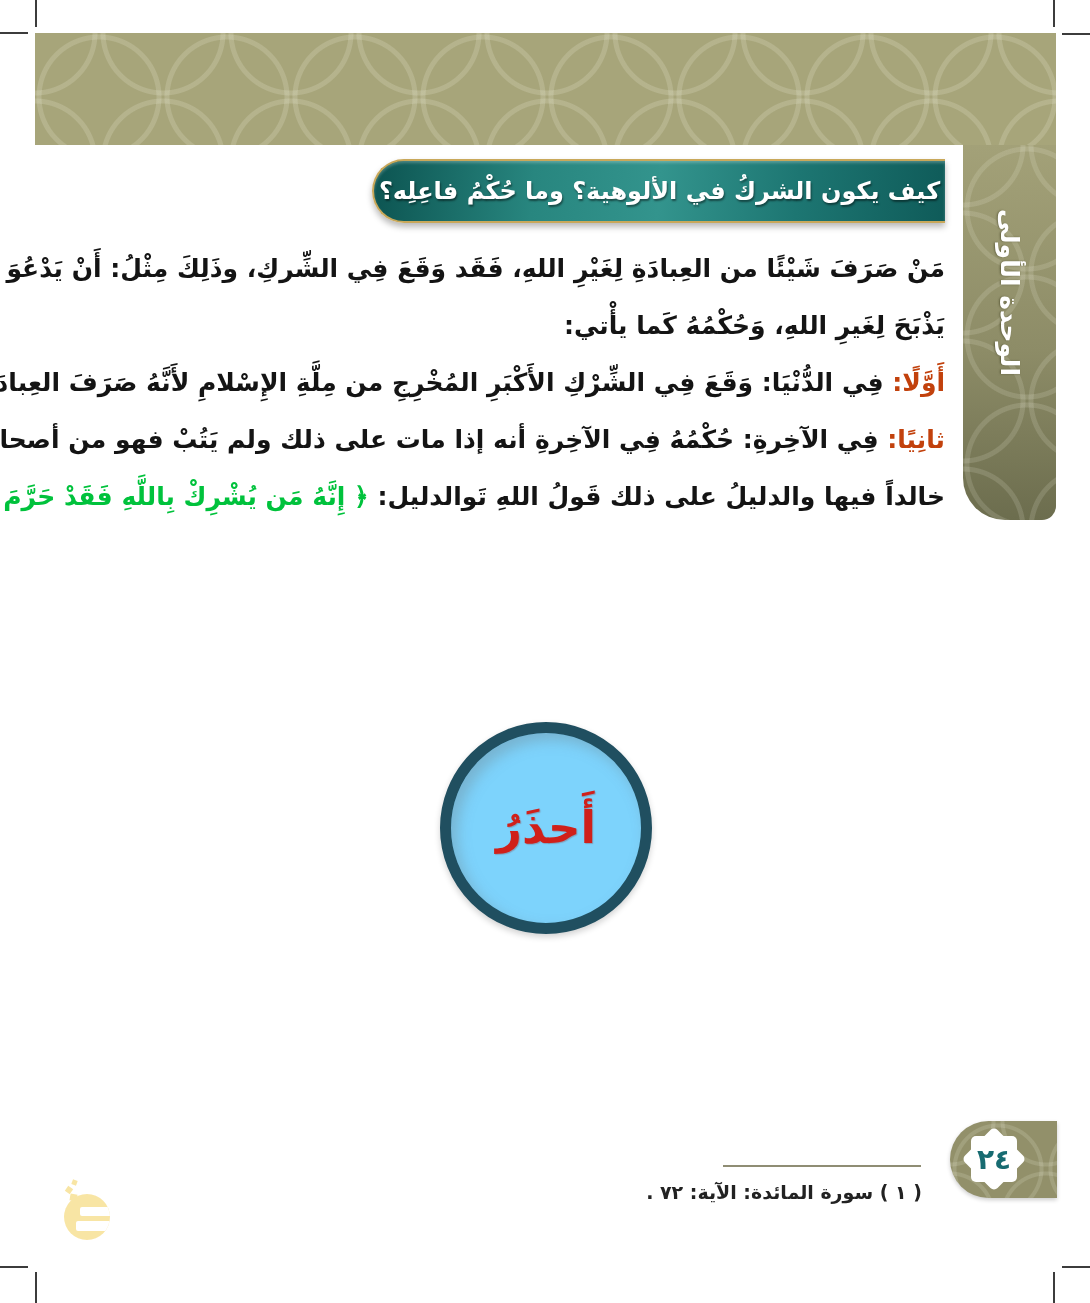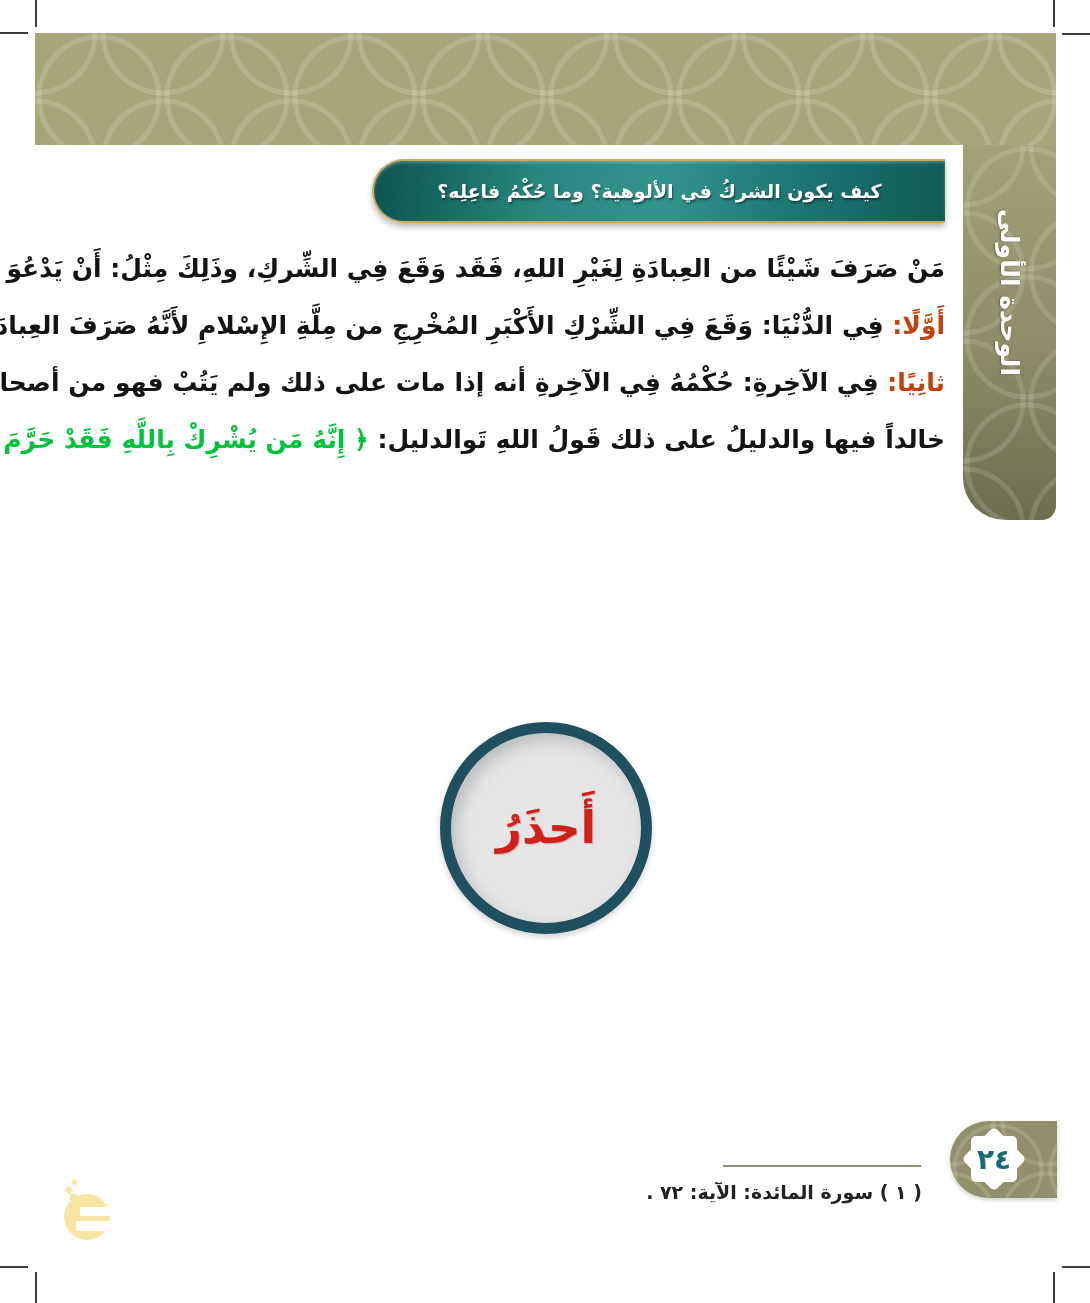--- a/index.html
+++ b/index.html
@@ -40,34 +40,34 @@
   .unit-tab-label { transform:rotate(90deg); white-space:nowrap; color:#ffffff;
     font-size:25px; font-weight:bold; letter-spacing:1px; text-shadow:0 1px 2px rgba(60,60,30,0.55); }
 
   .title-banner {
     position:absolute; left:372px; top:159px; width:573px; height:64px;
     border:2px solid #c9a85a; border-right:none; border-radius:34px 0 0 34px;
     background:linear-gradient(95deg,#0c5451 0%, #28867f 28%, #33948d 50%, #1d7672 74%, #0f5b59 100%);
     box-shadow:0 4px 6px rgba(0,0,0,0.28), inset 0 2px 3px rgba(255,255,255,0.25);
     display:flex; align-items:center; justify-content:center;
   }
-  .title-banner span { color:#ffffff; font-size:19px; font-weight:bold; direction:rtl;
+  .title-banner span { color:#ffffff; font-size:24px; font-weight:bold; direction:rtl;
     text-shadow:1px 2px 2px rgba(0,0,0,0.45); white-space:nowrap; }
 
   .content { position:absolute; right:145px; width:832px; top:240px;
     direction:rtl; text-align:right; color:#141414; font-weight:bold; font-size:25px; }
   .tline { white-space:nowrap; height:57px; line-height:57px; }
   .red   { color:#c2410c; }
   .green { color:#00c23c; }
   .fnref { font-size:15px; vertical-align:super; font-weight:bold; }
   .verse-line { position:relative; right:-46px; }
 
   .warning-circle {
     position:absolute; left:440px; top:722px; width:212px; height:212px;
-    border:11px solid #204f60; border-radius:50%; background:#e5e5e5;
+    border:11px solid #204f60; border-radius:50%; background:#7dd3fc;
     box-shadow:inset 6px 7px 14px rgba(110,120,125,0.35), 0 3px 6px rgba(0,0,0,0.18);
     display:flex; flex-direction:row; align-items:center; justify-content:center;
   }
   .warning-circle span { color:#d0201a; font-size:45px; font-weight:bold; line-height:1.12;
     direction:rtl; text-shadow:1px 1px 1px rgba(140,10,5,0.25); }
 
   .page-badge {
     position:absolute; left:950px; top:1121px; width:107px; height:77px;
     border-radius:39px 0 0 39px; background-color:#92906a;
     background-image:
@@ -120,20 +120,23 @@
 
   <div class="title-banner">
     <span>كيف يكون الشركُ في الألوهية؟ وما حُكْمُ فاعِلِه؟</span>
   </div>
 
   <div class="content">
     <div class="tline">
       <span>مَنْ صَرَفَ شَيْئًا من العِبادَةِ لِغَيْرِ اللهِ، فَقَد وَقَعَ فِي الشِّركِ، وذَلِكَ مِثْلُ: أَنْ يَدْعُوَ غَيْرَ اللهِ، أَو</span>
     </div>
     <div class="tline">
+      <span>يَذْبَحَ لِغَيرِ اللهِ، وَحُكْمُهُ كَما يأْتي:</span>
+    </div>
+    <div class="tline">
       <span class="red">أَوَّلًا: </span><span>فِي الدُّنْيَا: وَقَعَ فِي الشِّرْكِ الأَكْبَرِ المُخْرِجِ من مِلَّةِ الإِسْلامِ لأَنَّهُ صَرَفَ العِبادَةَ لِغَيرِ اللهِ.</span>
     </div>
     <div class="tline">
       <span class="red">ثانِيًا: </span><span>فِي الآخِرةِ: حُكْمُهُ فِي الآخِرةِ أنه إذا مات على ذلك ولم يَتُبْ فهو من أصحاب النار</span>
     </div>
     <div class="tline">
       <span>خالداً فيها والدليلُ على ذلك قَولُ اللهِ تَوالدليل: </span><span class="green">﴿ إِنَّهُ مَن يُشْرِكْ بِاللَّهِ فَقَدْ حَرَّمَ اللَّهُ عَلَيْهِ</span>
     </div>
   </div>
 

